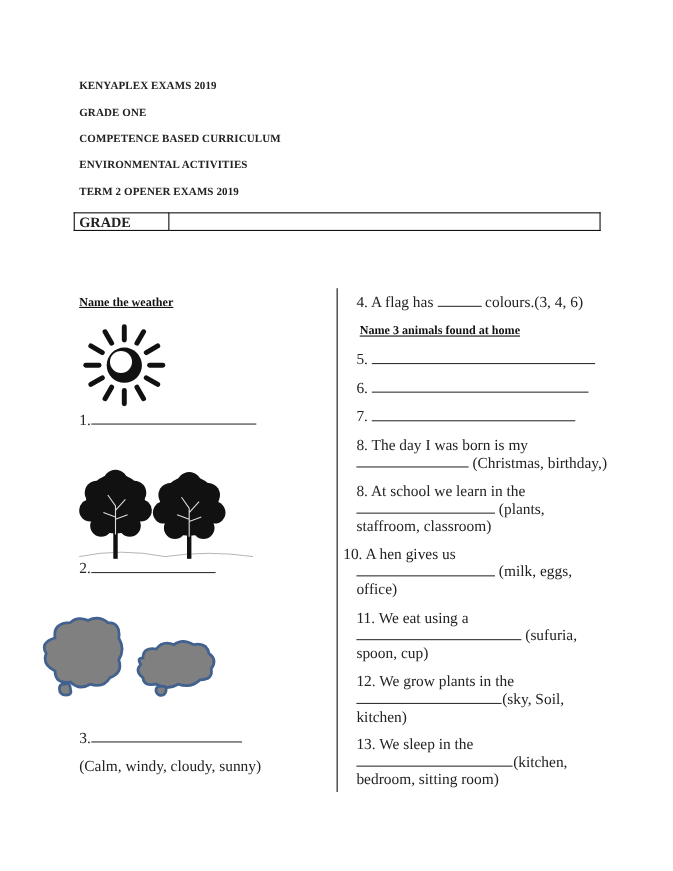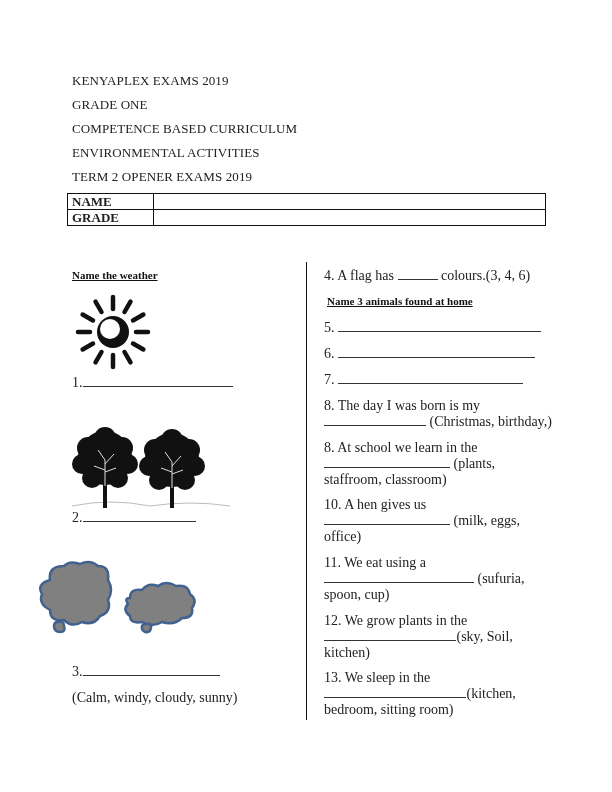--- a/index.html
+++ b/index.html
@@ -1,42 +1,38 @@
 <!DOCTYPE html>
 <html><head>
 <meta charset="utf-8">
 <style>
   html, body { margin: 0; padding: 0; background: #ffffff; }
   body { width: 612px; height: 792px; position: relative; overflow: hidden;
          font-family: "Liberation Serif", "DejaVu Serif", serif; color: #1a1a1a; }
   .abs { position: absolute; white-space: nowrap; }
-  .hdr { font-weight: normal; font-size: 13px; left: 72px; color: #222; letter-spacing: 0.1px; text-align: center; }
+  .hdr { font-weight: bold; font-size: 10px; left: 72px; color: #222; letter-spacing: 0.1px; text-align: center; }
   table.info { position: absolute; left: 67px; top: 193px; width: 479px; border-collapse: collapse; }
   table.info td { border: 1px solid #111; height: 15px; padding: 0 4px; font-weight: bold; font-size: 13px; line-height: 14px; color: #222; }
   table.info td.lbl { width: 77px; }
   .q { font-size: 14px; color: #222; }
   .uh { font-weight: bold; font-size: 11px; text-decoration: underline; color: #111; }
   .blank { display: inline-block; border-bottom: 1px solid #333; height: 10px; vertical-align: baseline; }
   .divider { position: absolute; left: 306px; top: 262px; width: 1px; height: 458px; background: #111; }
 </style>
 </head>
 <body>
 
 <div class="abs hdr" style="top:73px">KENYAPLEX EXAMS 2019</div>
 <div class="abs hdr" style="top:97px">GRADE ONE</div>
 <div class="abs hdr" style="top:121px">COMPETENCE BASED CURRICULUM</div>
 <div class="abs hdr" style="top:145px">ENVIRONMENTAL ACTIVITIES</div>
 <div class="abs hdr" style="top:169px">TERM 2 OPENER EXAMS 2019</div>
 
 <table class="info">
   <tbody>
-      <tr>
-    <td class="lbl">NAME</td>
-    <td></td>
-  </tr>
   <tr>
     <td class="lbl">GRADE</td>
     <td></td>
   </tr>
 </tbody>
   </table>
 
 <div class="abs uh" style="left:72px; top:269px">Name the weather</div>
 
 <svg class="abs" style="left:73px; top:292px" width="80" height="80" viewBox="0 0 80 80">
@@ -145,21 +141,21 @@
   <span>(Christmas, birthday,)</span>
 </div>
 
 <div class="abs q" style="left:324px; top:440px">8. At school we learn in the</div>
 <div class="abs q" style="left:324px; top:456px">
   <span class="blank" style="width:126px"></span>
   <span>(plants,</span>
 </div>
 <div class="abs q" style="left:324px; top:472px">staffroom, classroom)</div>
 
-<div class="abs q" style="left:324px; top:497px">10. A hen gives us</div>
+<div class="abs q" style="left:312px; top:497px">10. A hen gives us</div>
 <div class="abs q" style="left:324px; top:513px">
   <span class="blank" style="width:126px"></span>
   <span>(milk, eggs,</span>
 </div>
 <div class="abs q" style="left:324px; top:529px">office)</div>
 
 <div class="abs q" style="left:324px; top:555px">11. We eat using a</div>
 <div class="abs q" style="left:324px; top:571px">
   <span class="blank" style="width:150px"></span>
   <span>(sufuria,</span>

